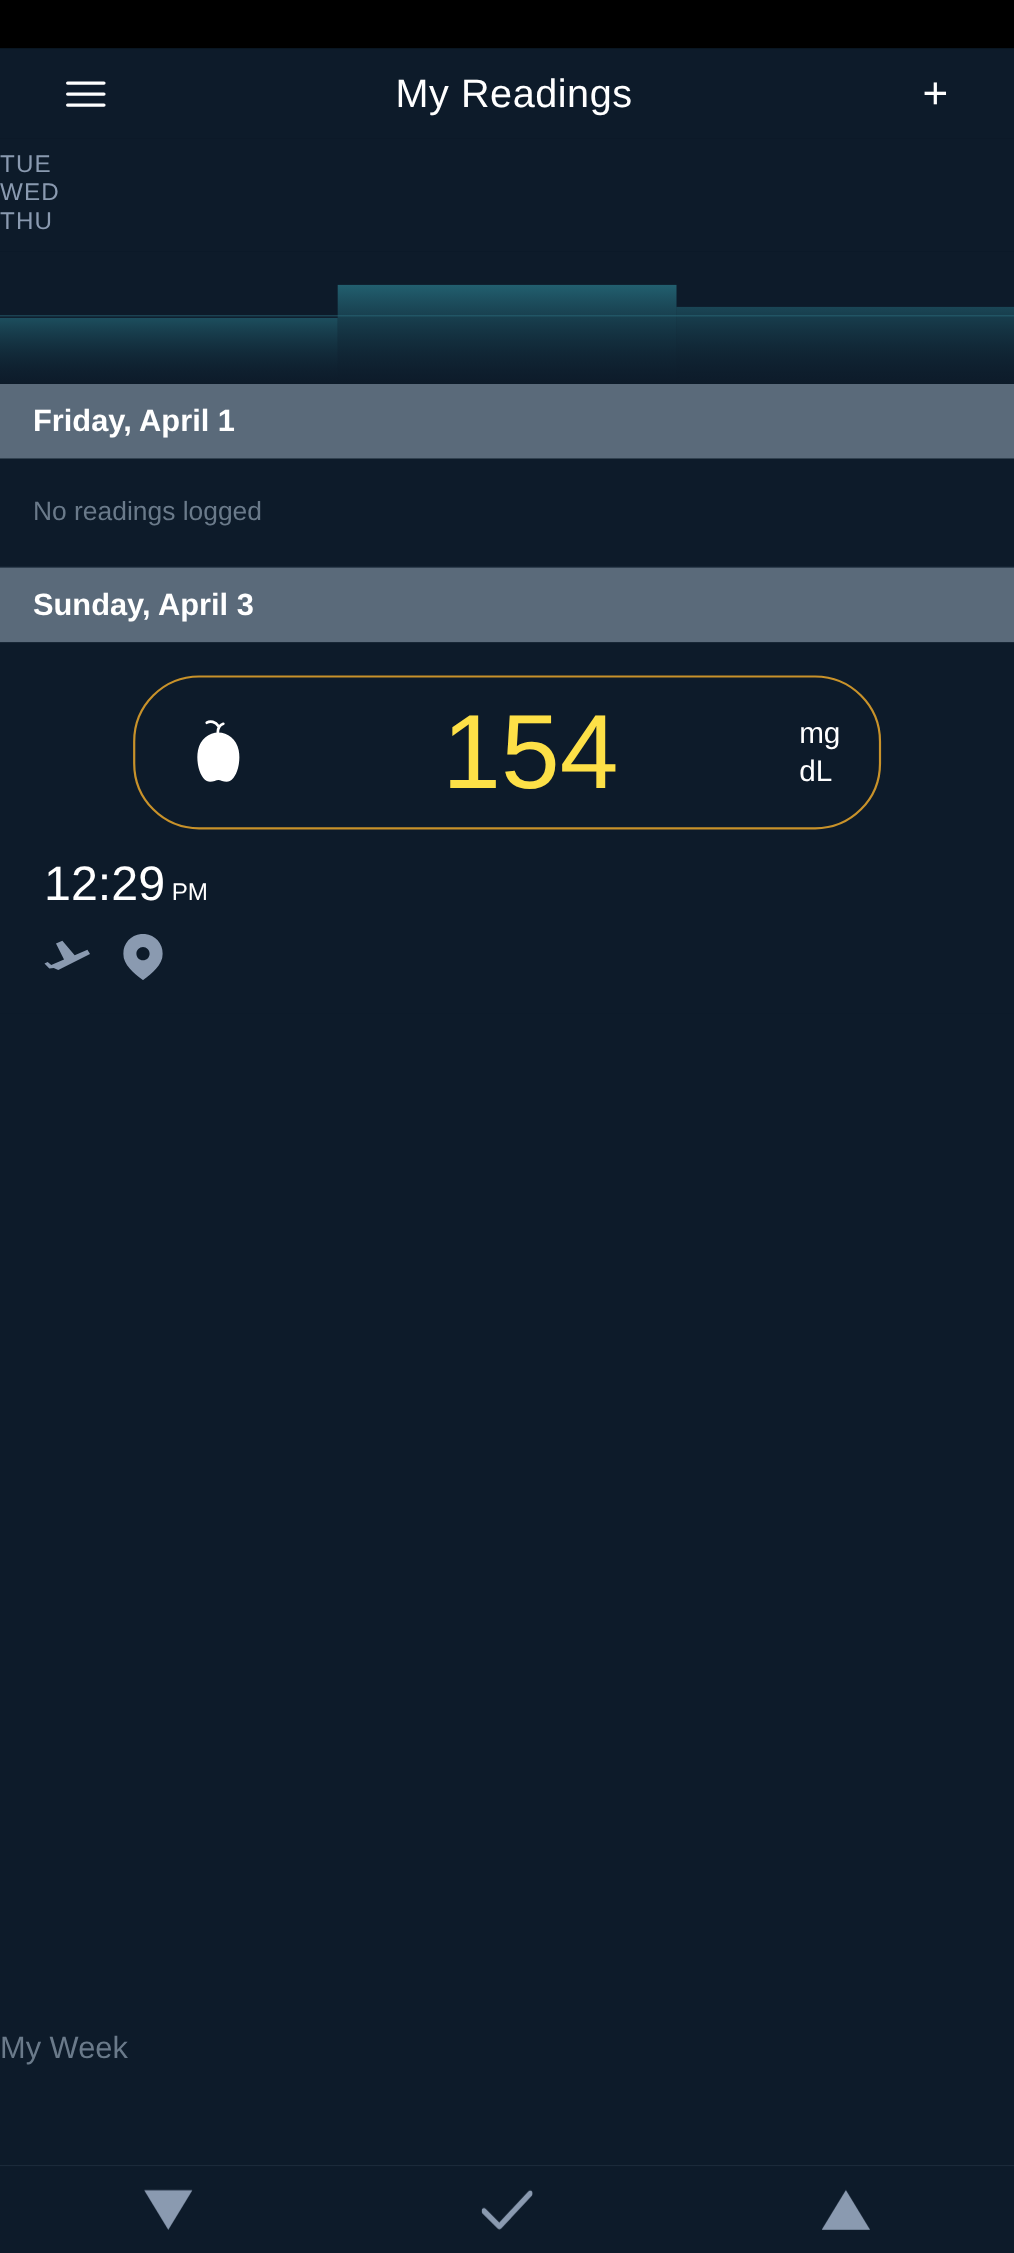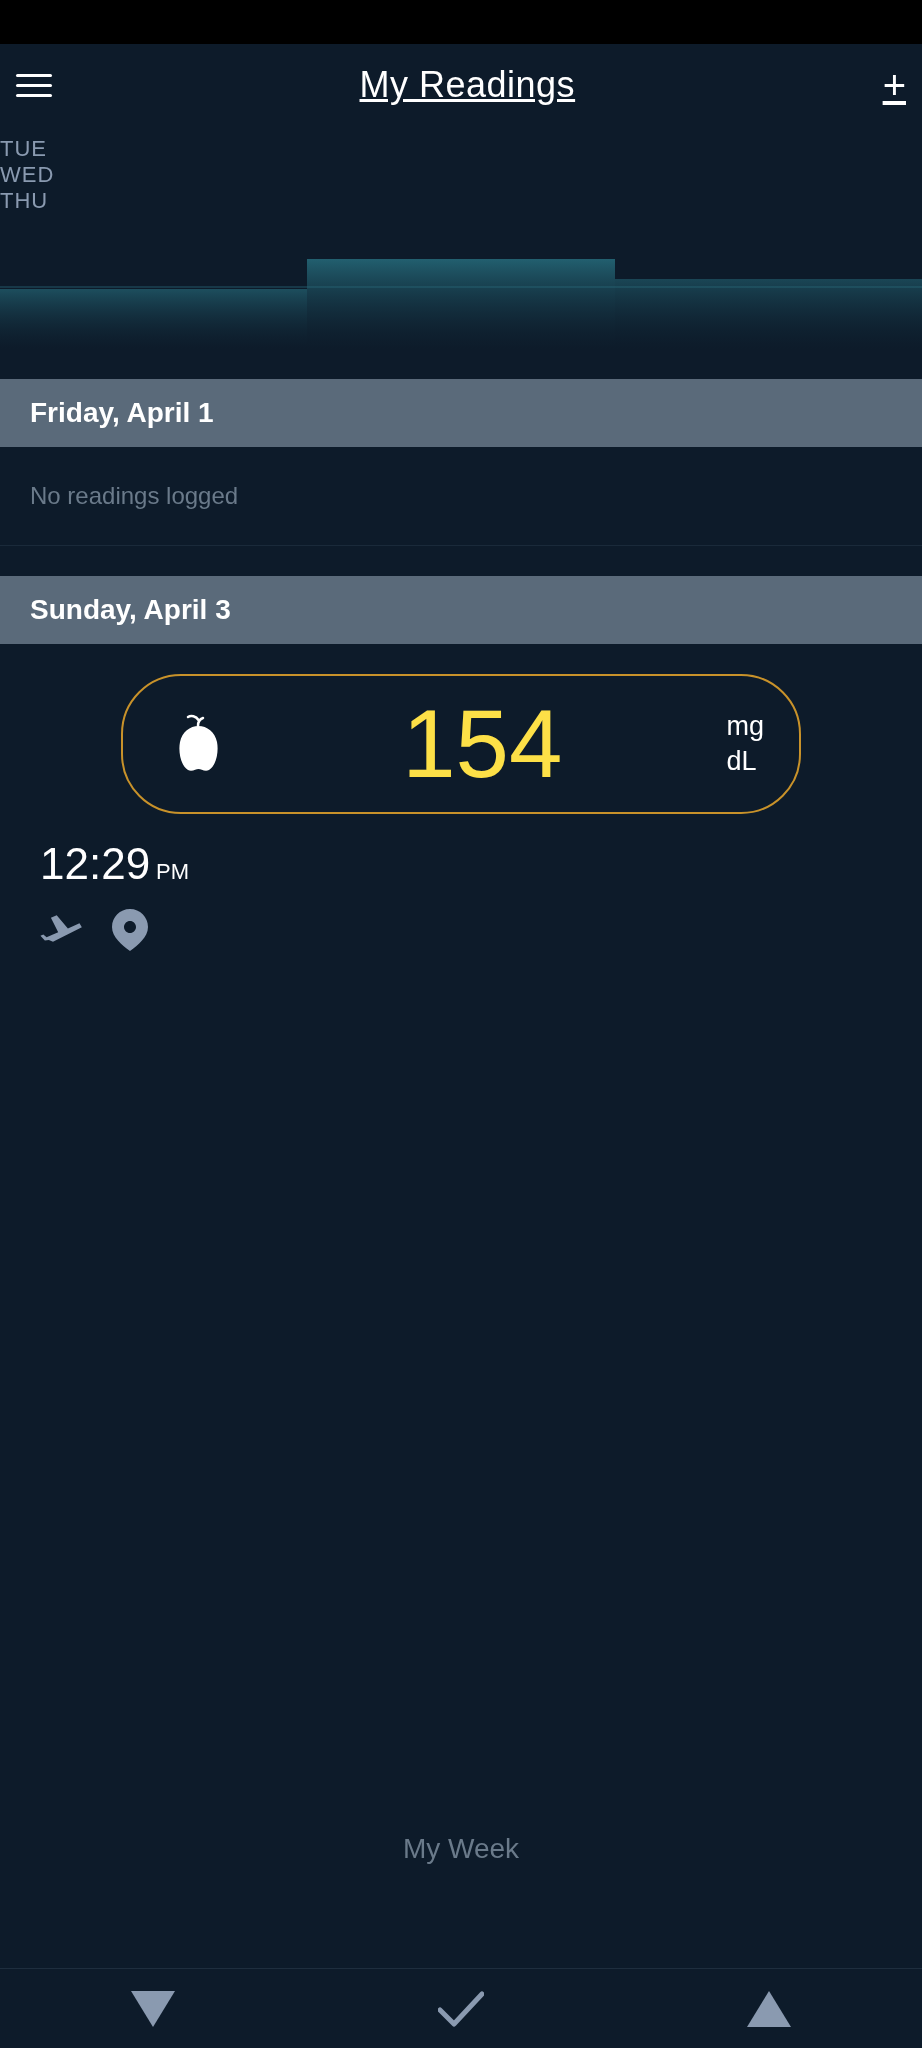--- a/index.html
+++ b/index.html
@@ -21,25 +21,24 @@
     
     .status-bar {
       height: 44px;
       background-color: #000000;
       width: 100%;
     }
 
     
     .header {
       background-color: #0d1b2a;
-      padding: 20px 16px;
+      padding: 20px 60px;
       display: flex;
       align-items: center;
       justify-content: space-between;
-      text-decoration: underline;
     }
 
     .hamburger-icon {
       display: flex;
       flex-direction: column;
       gap: 7px;
       cursor: pointer;
     }
 
     .hamburger-icon span {
@@ -95,21 +94,20 @@
       height: 120px;
     }
 
     
     .section-header {
       background-color: #5a6a7a;
       padding: 18px 30px;
       font-size: 28px;
       font-weight: 600;
       color: #ffffff;
-      margin-top: 30px;
     }
 
     
     .no-readings {
       background-color: #0d1b2a;
       padding: 35px 30px;
       font-size: 24px;
       color: #6a7a8a;
       border-bottom: 1px solid #1a2a3a;
     }
@@ -230,24 +228,23 @@
       cursor: pointer;
     }
 
     .content-wrapper {
       position: relative;
       min-height: 2004px;
     }
 
     .bottom-label-area {
       position: absolute;
-      bottom: 183px;
+      bottom: 170px;
       left: 0;
       right: 0;
-      text-align: center;
     }
   </style>
 </head>
 <body>
 
 <div class="status-bar"></div>
 
 <div class="content-wrapper">
 
   <div class="header">

